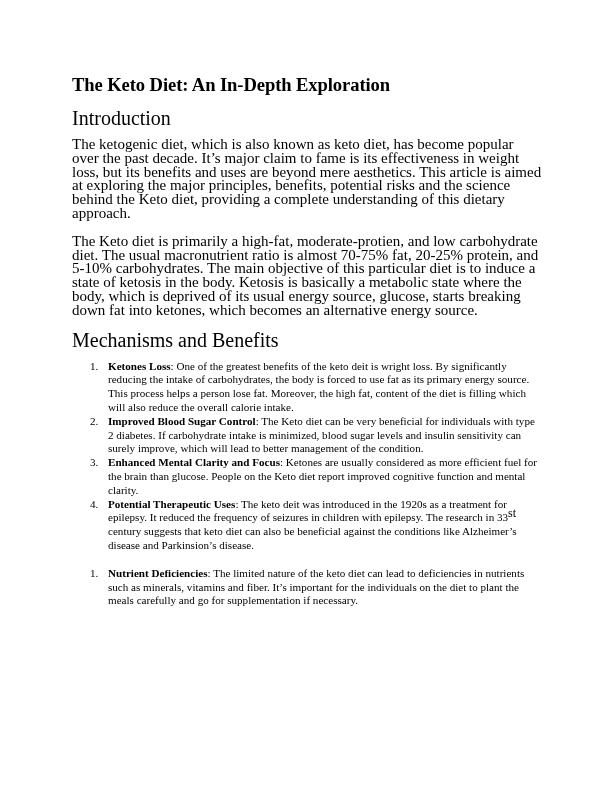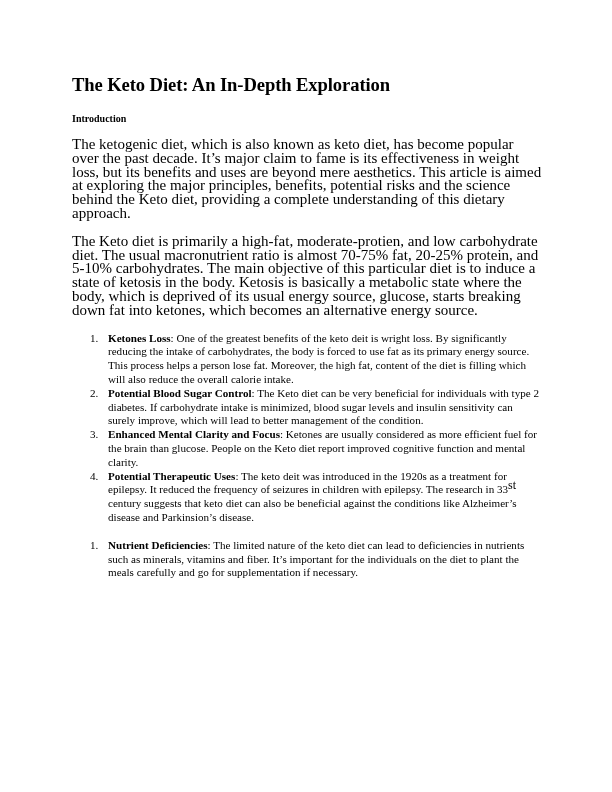--- a/index.html
+++ b/index.html
@@ -7,21 +7,21 @@
       width: 612px; height: 792px; position: relative; overflow: hidden;
       font-family: "Liberation Serif", "DejaVu Serif", serif;
       color: #000000;
     }
     .page { position: absolute; left: 72px; top: 70px; width: 470px; }
     h1 {
       font-size: 18.6px; font-weight: bold; margin: 4px 0 14px 0; line-height: 22px;
       letter-spacing: -0.1px;
     }
     h2 {
-      font-size: 10px; font-weight: bold; margin: 8px 0 11px 0; line-height: 17px;
+      font-size: 20px; font-weight: normal; margin: 8px 0 11px 0; line-height: 17px;
     }
     p {
       font-size: 15px; line-height: 13.8px; margin: 0 0 14px 0;
     }
     ol {
       margin: 0 0 14px 0; padding: 0; list-style: none;
     }
     ol li {
       position: relative; padding-left: 36px;
       font-size: 11.1px; line-height: 13.8px; margin: 0;
@@ -38,26 +38,27 @@
   <section>
     <h2>Introduction</h2>
     <p>The ketogenic diet, which is also known as keto diet, has become popular over the past decade. It’s major claim to fame is its effectiveness in weight loss, but its benefits and uses are beyond mere aesthetics. This article is aimed at exploring the major principles, benefits, potential risks and the science behind the Keto diet, providing a complete understanding of this dietary approach.</p>
   </section>
 
   <section>
     <p>The Keto diet is primarily a high-fat, moderate-protien, and low carbohydrate diet. The usual macronutrient ratio is almost 70-75% fat, 20-25% protein, and 5-10% carbohydrates. The main objective of this particular diet is to induce a state of ketosis in the body. Ketosis is basically a metabolic state where the body, which is deprived of its usual energy source, glucose, starts breaking down fat into ketones, which becomes an alternative energy source.</p>
   </section>
 
   <section>
+    <h2>Mechanisms and Benefits</h2>
     <ol>
       <li>
         <span class="num">1.</span><b>Ketones Loss</b><span>: One of the greatest benefits of the keto deit is wright loss. By significantly reducing the intake of carbohydrates, the body is forced to use fat as its primary energy source. This process helps a person lose fat. Moreover, the high fat, content of the diet is filling which will also reduce the overall calorie intake.</span>
       </li>
       <li>
-        <span class="num">2.</span><b>Potential Blood Sugar Control</b><span>: The Keto diet can be very beneficial for individuals with type 2 diabetes. If carbohydrate intake is minimized, blood sugar levels and insulin sensitivity can surely improve, which will lead to better management of the condition.</span>
+        <span class="num">2.</span><b>Improved Blood Sugar Control</b><span>: The Keto diet can be very beneficial for individuals with type 2 diabetes. If carbohydrate intake is minimized, blood sugar levels and insulin sensitivity can surely improve, which will lead to better management of the condition.</span>
       </li>
       <li>
         <span class="num">3.</span><b>Enhanced Mental Clarity and Focus</b><span>: Ketones are usually considered as more efficient fuel for the brain than glucose. People on the Keto diet report improved cognitive function and mental clarity.</span>
       </li>
       <li>
         <span class="num">4.</span><b>Potential Therapeutic Uses</b><span>: The keto deit was introduced in the 1920s as a treatment for epilepsy. It reduced the frequency of seizures in children with epilepsy. The research in 33</span><sup>st</sup><span> century suggests that keto diet can also be beneficial against the conditions like Alzheimer’s disease and Parkinsion’s disease.</span>
       </li>
     </ol>
   </section>
 

